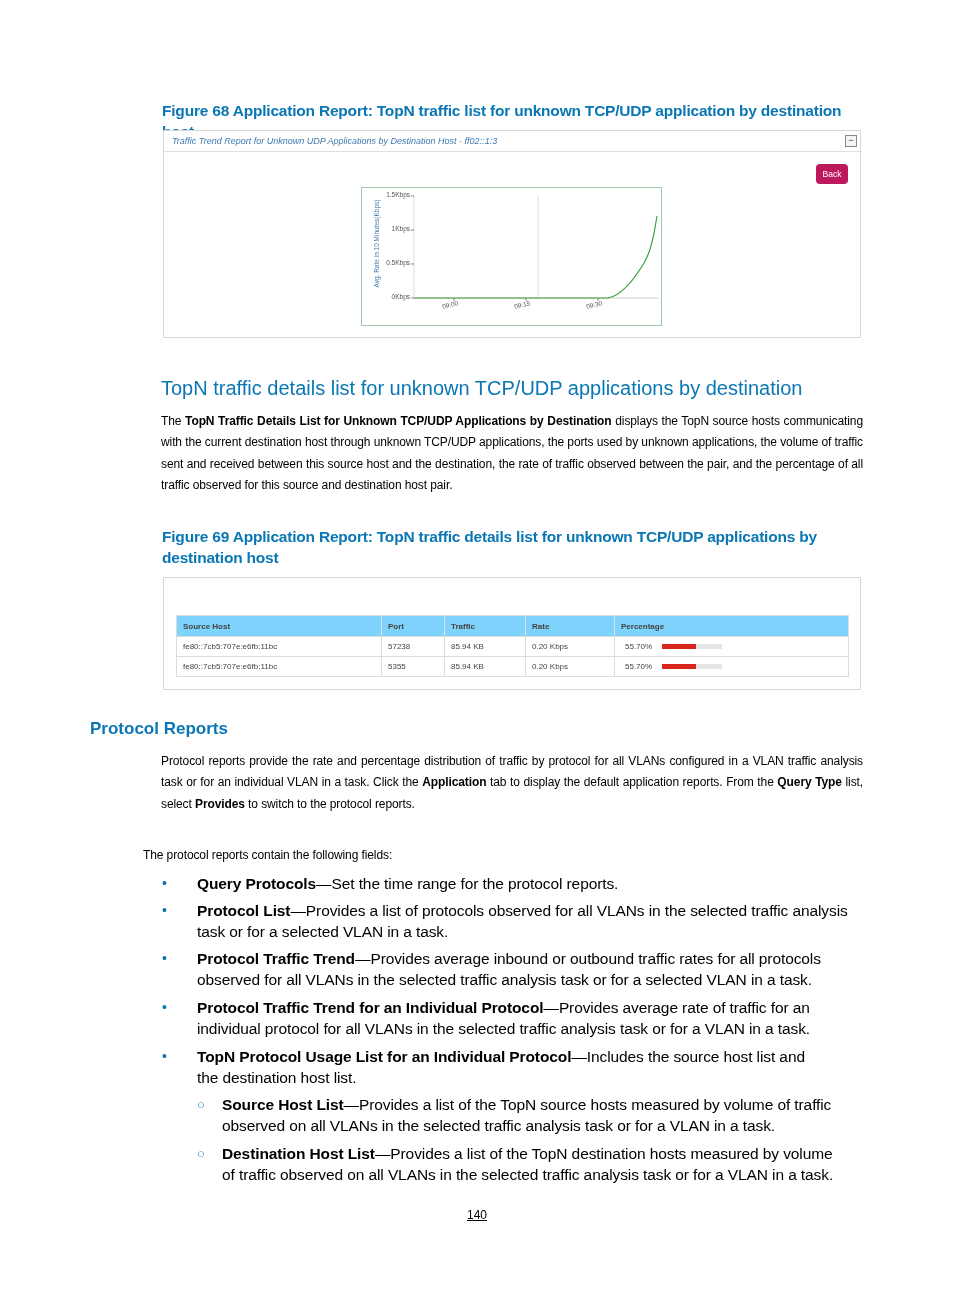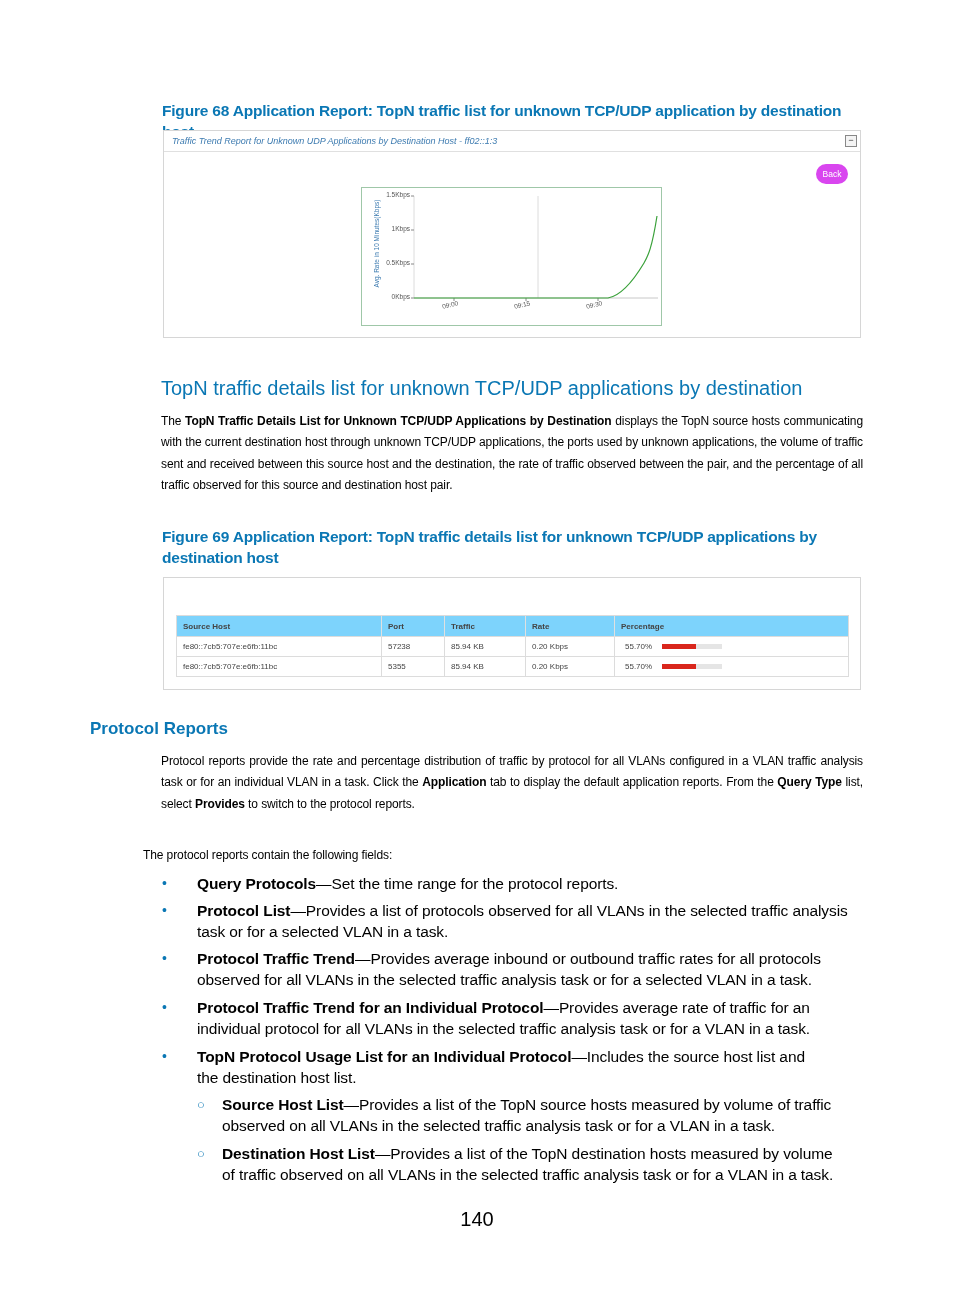--- a/index.html
+++ b/index.html
@@ -8,21 +8,21 @@
   .fig-caption { color: #0a77b4; font-weight: bold; font-size: 15.5px; line-height: 21px; letter-spacing: -0.2px; }
   .section-h { color: #0a77b4; font-size: 20px; font-weight: normal; }
   .sub-h { color: #0a77b4; font-size: 17px; font-weight: bold; }
   .para { font-size: 12px; line-height: 21.3px; text-align: justify; letter-spacing: -0.1px; }
   .para b { font-weight: bold; }
 
   
   .panel { border: 1px solid #d6d6d6; background: #fff; }
   .panel-head { height: 20px; border-bottom: 1px solid #e0e0e0; font-size: 9px; color: #3d7bb0; line-height: 20px; padding-left: 8px; position: relative; font-style: italic; }
   .collapse-btn { position: absolute; right: 3px; top: 4px; width: 10px; height: 10px; border: 1px solid #888; background: #f4f4f4; font-size: 9px; line-height: 8px; text-align: center; color: #333; }
-  .back-btn { background: #d946ef; color: #fff; font-size: 8.5px; text-align: center; border-radius: 10px; line-height: 20px; }
+  .back-btn { background: #be185d; color: #fff; font-size: 8.5px; text-align: center; border-radius: 4px; line-height: 20px; }
   .chart-box { border: 1px solid #9fc7a8; background: #fff; }
 
   
   .tbl { border-collapse: collapse; font-size: 8px; color: #333; }
   .tbl th { background: #7dd3fc; font-weight: bold; text-align: left; padding: 0 6px; height: 20px; color: #444; border-right: 1px solid #e0e0e0; }
   .tbl td { height: 19px; padding: 0 6px; border-top: 1px solid #dcdcdc; border-right: 1px solid #dcdcdc; color: #444; }
   .bar-outer { display: inline-block; width: 60px; height: 5px; background: #e5e5e5; vertical-align: middle; margin-left: 10px; }
   .bar-inner { height: 5px; background: #d9261c; }
   .bul-item { position: absolute; left: 197px; width: 668px; font-size: 15.5px; line-height: 21.3px; letter-spacing: -0.1px; }
   .bul-dot { position: absolute; left: -35px; top: 0; color: #0a77b4; font-size: 14px; }
@@ -145,13 +145,13 @@
 
 <div class="sub-item" style="top:1094px; width:615px;">
   <span class="sub-dot">○</span>
   <b>Source Host List</b><span>—Provides a list of the TopN source hosts measured by volume of traffic observed on all VLANs in the selected traffic analysis task or for a VLAN in a task.</span>
 </div>
 <div class="sub-item" style="top:1143px; width:625px;">
   <span class="sub-dot">○</span>
   <b>Destination Host List</b><span>—Provides a list of the TopN destination hosts measured by volume of traffic observed on all VLANs in the selected traffic analysis task or for a VLAN in a task.</span>
 </div>
 
-<div class="abs" style="left:0; top:1208px; width:954px; text-align:center; font-size:20px;">140</div>
+<div class="abs" style="left:0; top:1208px; width:954px; text-align:center; font-size:12px;text-decoration:underline;">140</div>
 
 </body></html>

